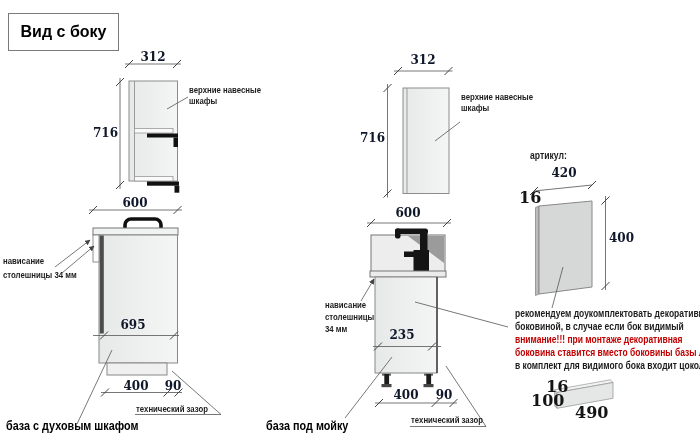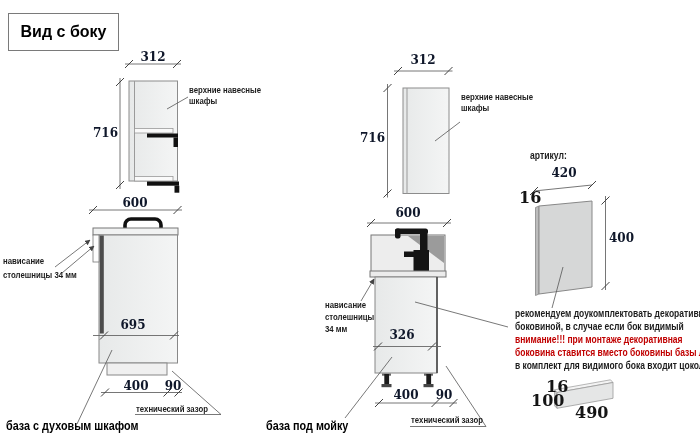--- a/index.html
+++ b/index.html
@@ -177,21 +177,21 @@
   <div class="abs lbl" style="left:3px;top:269px;">столешницы 34 мм</div>
   <div class="abs lbl" style="left:136px;top:403px;">технический зазор</div>
   <div class="abs caption" style="left:6px;top:418px;">база с духовым шкафом</div>
 
   <div class="abs dim" style="left:407px;top:53px;width:32px;">312</div>
   <div class="abs dim" style="left:359px;top:131px;width:26px;text-align:right;">716</div>
   <div class="abs lbl" style="left:461px;top:91px;">верхние навесные</div>
   <div class="abs lbl" style="left:461px;top:102px;">шкафы</div>
 
   <div class="abs dim" style="left:392px;top:206px;width:32px;">600</div>
-  <div class="abs dim" style="left:386px;top:328px;width:32px;">326</div>
+  <div class="abs dim" style="left:386px;top:328px;width:32px;">235</div>
   <div class="abs dim" style="left:391px;top:388px;width:30px;">400</div>
   <div class="abs dim" style="left:434px;top:388px;width:20px;">90</div>
   <div class="abs lbl" style="left:325px;top:299px;">нависание</div>
   <div class="abs lbl" style="left:325px;top:311px;">столешницы</div>
   <div class="abs lbl" style="left:325px;top:323px;">34 мм</div>
   <div class="abs lbl" style="left:411px;top:414px;">технический зазор</div>
   <div class="abs caption" style="left:266px;top:418px;">база под мойку</div>
 
   <div class="abs lbl" style="left:530px;top:150px;font-size:10.5px;">артикул:</div>
   <div class="abs dim" style="left:548px;top:166px;width:32px;">420</div>

